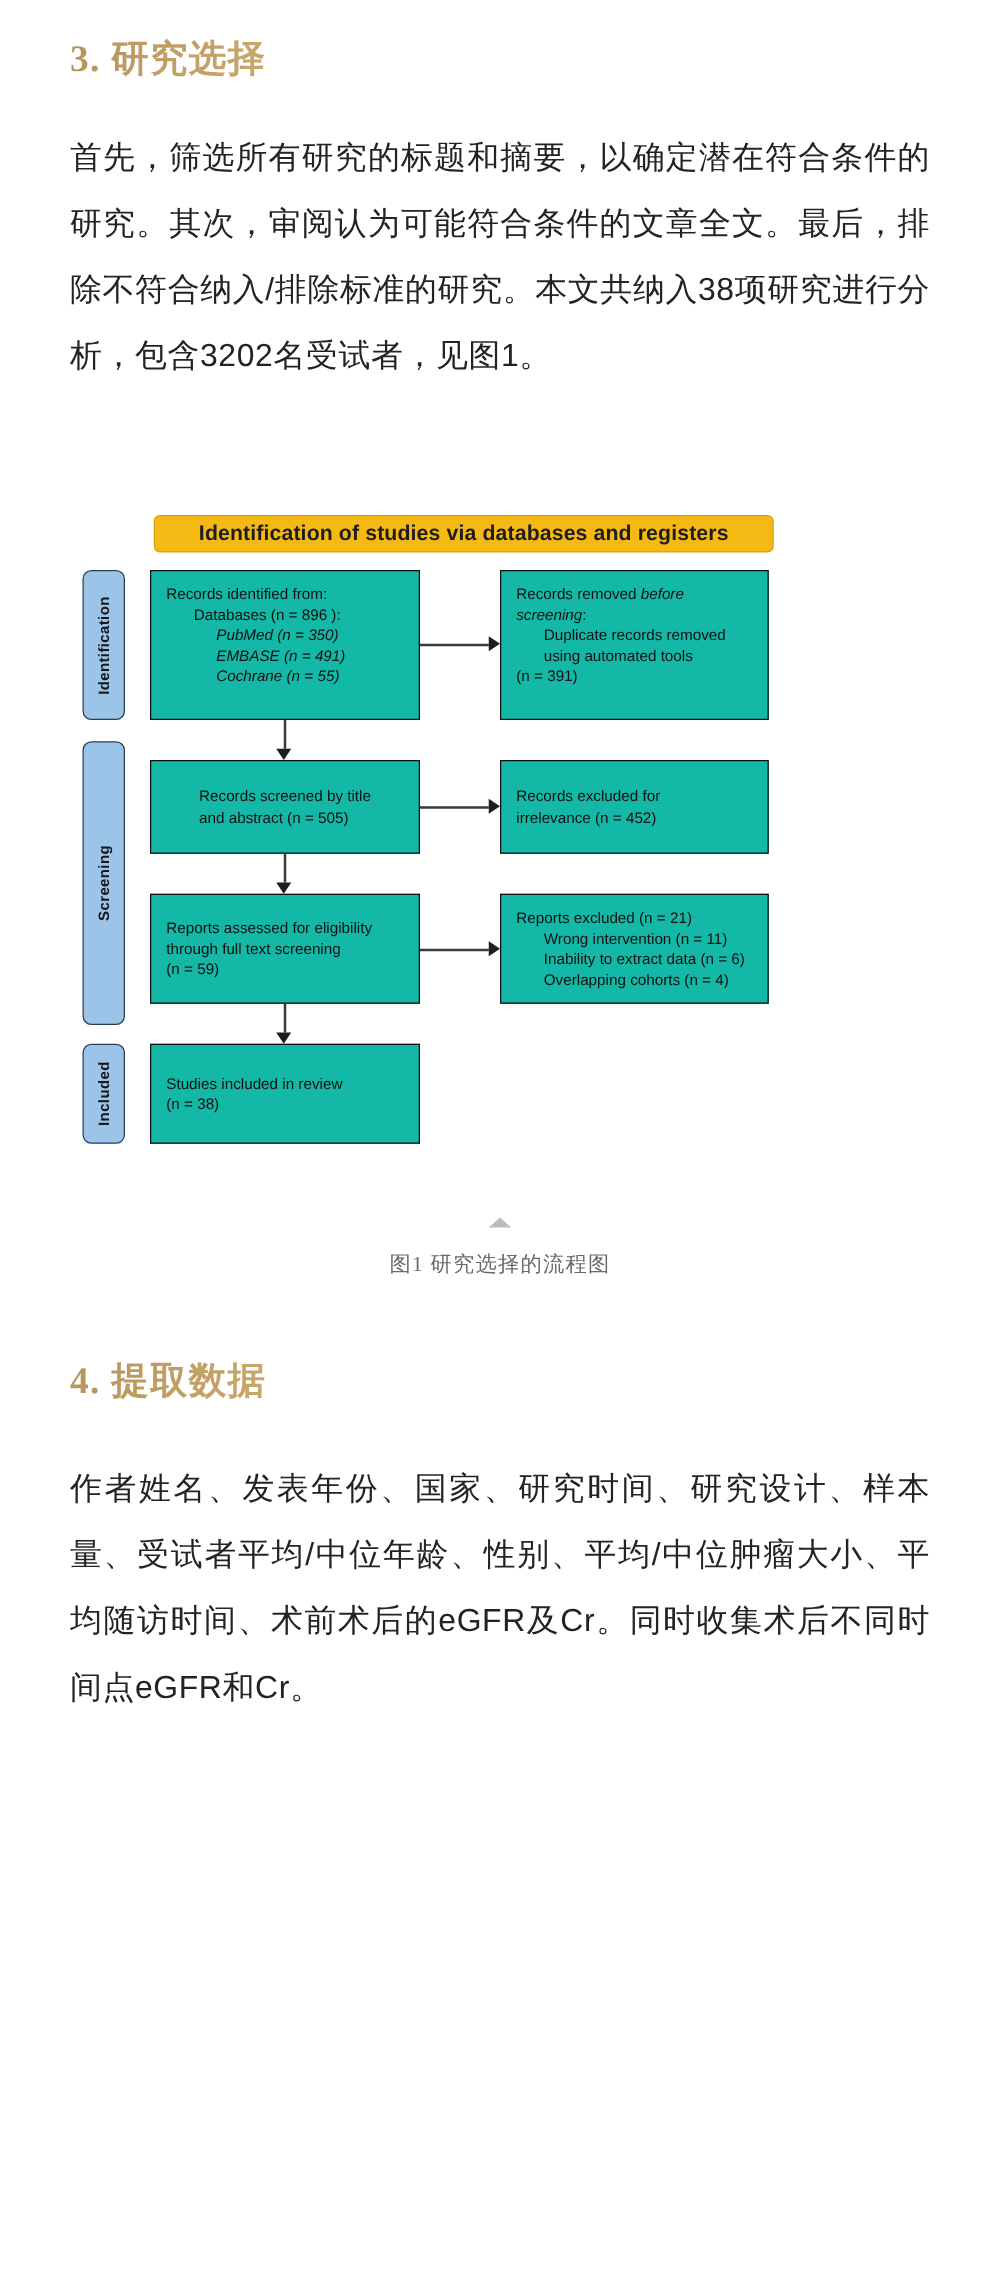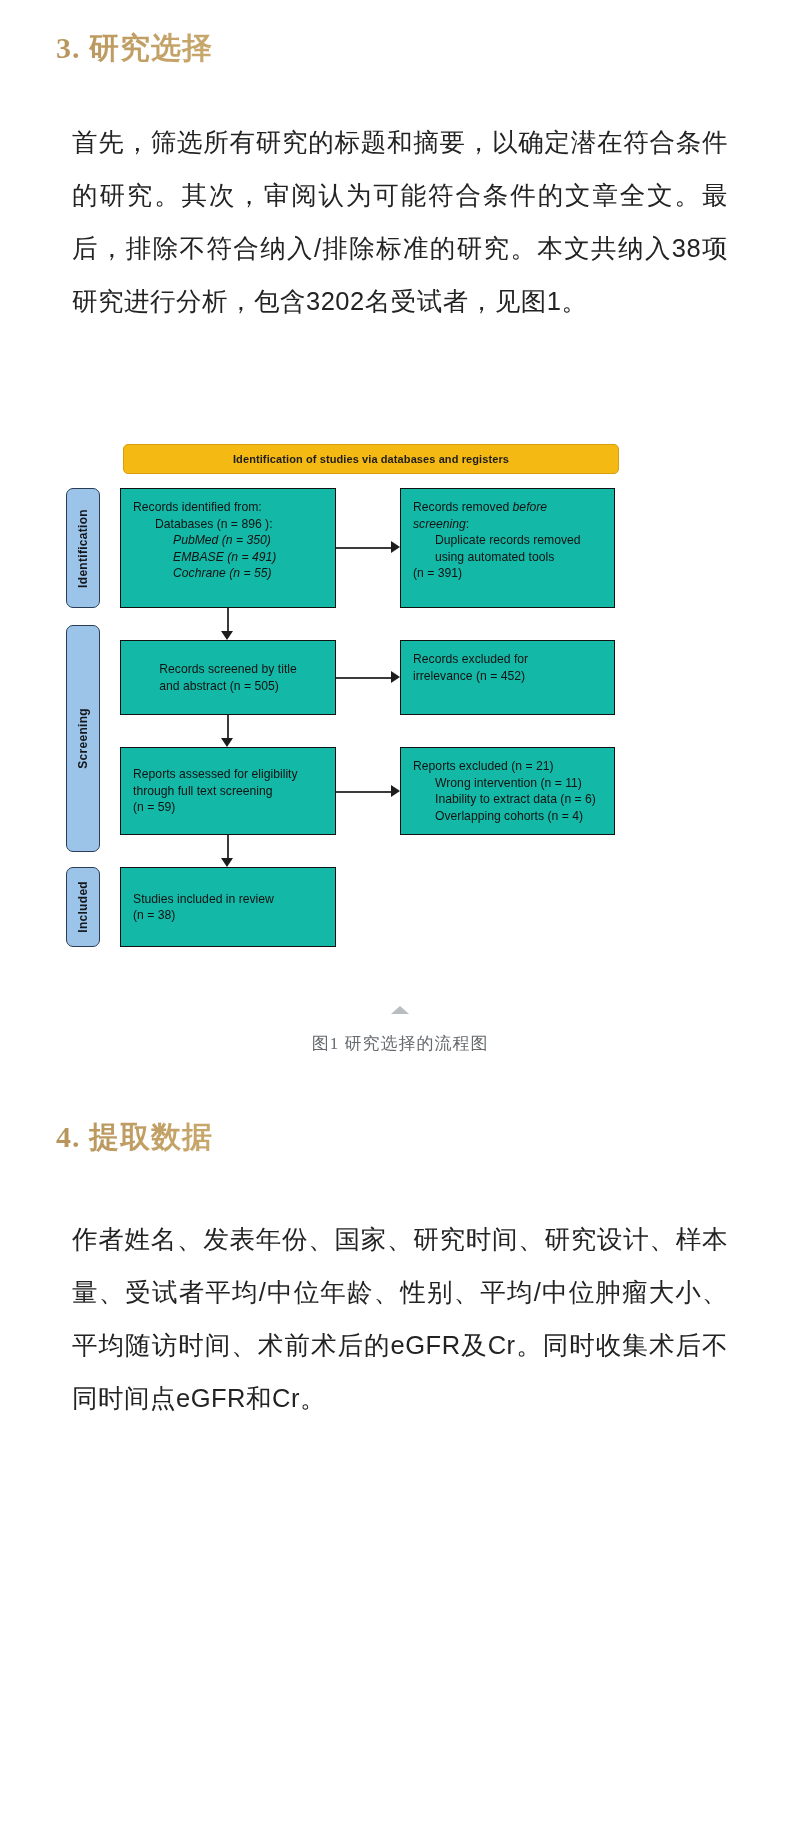--- a/index.html
+++ b/index.html
@@ -25,21 +25,21 @@
     background-image: linear-gradient(100deg, #b08d55 0%, #c9a86d 28%, #e5d4ae 55%, #caa56c 80%, #b08d55 100%);
     -webkit-background-clip: text;
     background-clip: text;
     color: transparent;
     -webkit-text-fill-color: transparent;
   }
   .h-top { padding-top: 30px; }
 
   
   .body-para {
-    margin: 16px;
+    margin: 0;
     padding: 0 56px 0 56px;
     font-size: 25.5px;
     line-height: 53px;
     letter-spacing: 0.5px;
     text-align: justify;
     text-justify: inter-character;
     color: #232323;
     font-weight: 400;
   }
   .gap-1 { height: 34px; }
@@ -57,21 +57,21 @@
     font-family: "Liberation Sans", sans-serif;
   }
   .banner {
     position: absolute;
     left: 63px; top: 4px;
     width: 496px; height: 30px;
     background: #f5b914;
     border: 1px solid #d79f0c;
     border-radius: 5px;
     display: flex; align-items: center; justify-content: center;
-    font-size: 11px;
+    font-size: 17px;
     font-weight: 700;
     color: #1d1d1d;
     letter-spacing: 0.1px;
   }
   .stage {
     position: absolute;
     width: 34px;
     background: #9cc3e8;
     border: 1.4px solid #2a3d57;
     border-radius: 7px;
@@ -99,21 +99,21 @@
     line-height: 16.5px;
     color: #121212;
   }
   .box .ind1 { padding-left: 22px; }
   .box .ind2 { padding-left: 40px; font-style: italic; }
   .box em { font-style: italic; text-align: center; }
 
   .box-identified  { left: 60px;  top: 48px;  width: 216px; height: 120px; }
   .box-removed     { left: 340px; top: 48px;  width: 215px; height: 120px; }
   .box-screened    { left: 60px;  top: 200px; width: 216px; height: 75px;  display:flex; align-items:center;justify-content:center; }
-  .box-excluded1   { left: 340px; top: 200px; width: 215px; height: 75px;  display:flex; align-items:flex-start; }
+  .box-excluded1   { left: 340px; top: 200px; width: 215px; height: 75px;  display:flex; align-items:center; }
   .box-eligibility { left: 60px;  top: 307px; width: 216px; height: 88px;  display:flex; align-items:center; }
   .box-excluded2   { left: 340px; top: 307px; width: 215px; height: 88px;  }
   .box-included    { left: 60px;  top: 427px; width: 216px; height: 80px;  display:flex; align-items:center; }
 
   .line { position: absolute; background: #3a3a3a; }
   .vline { width: 1.6px; }
   .hline { height: 1.6px; }
   .arrow-down {
     position: absolute;
     width: 0; height: 0;

